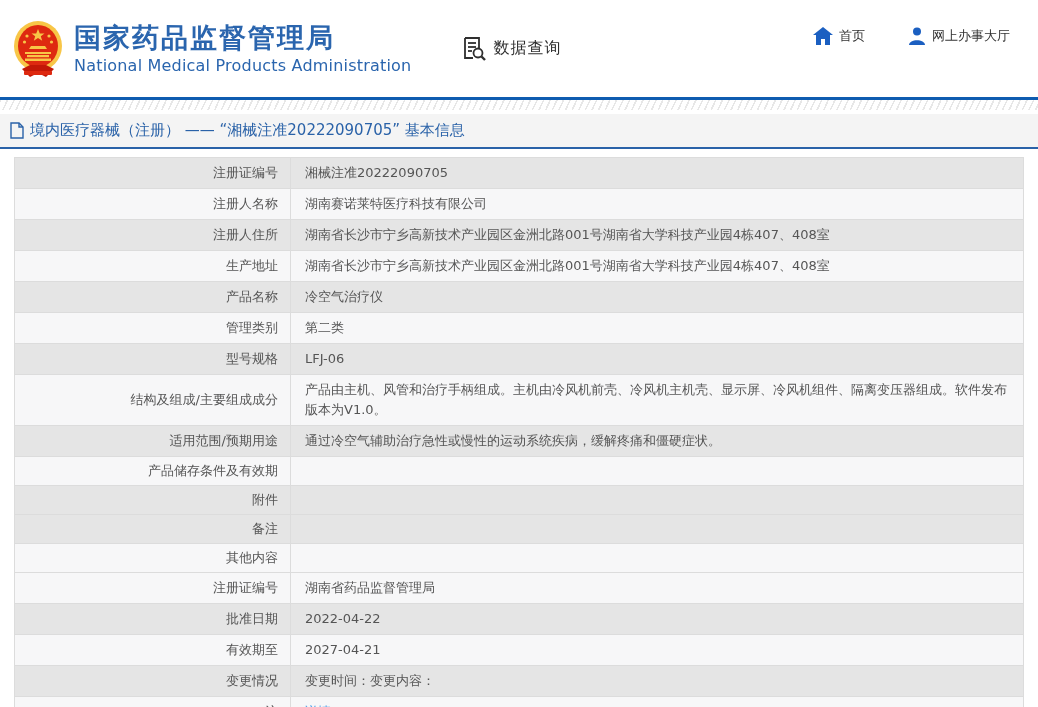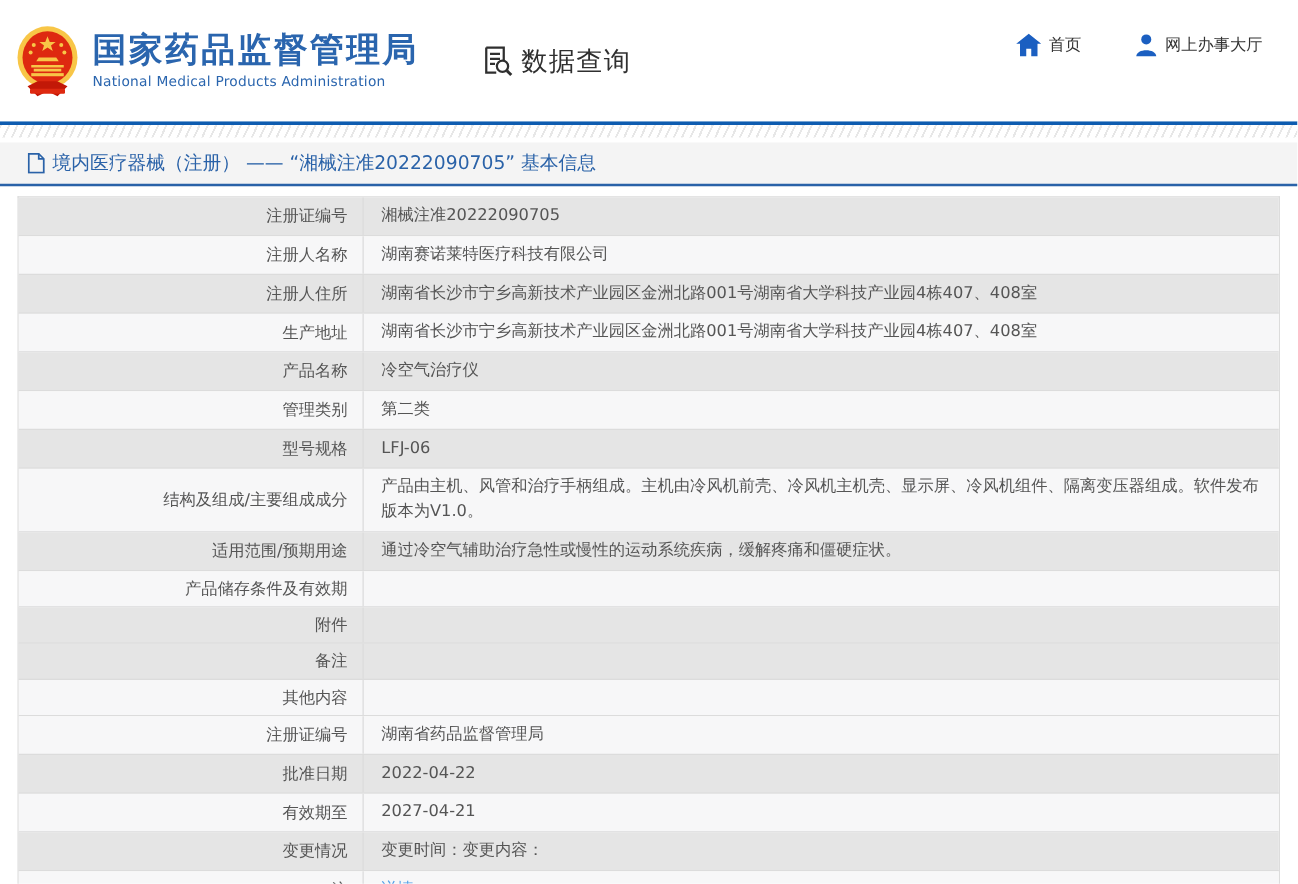--- a/index.html
+++ b/index.html
@@ -5,34 +5,34 @@
   * { margin:0; padding:0; box-sizing:border-box; }
   html,body { width:1038px; height:707px; background:#fff; overflow:hidden;
     font-family:"DejaVu Sans","Liberation Sans",sans-serif; }
   .page { width:1038px; height:707px; position:relative; background:#fff; }
 
   
   .header { height:97px; display:flex; align-items:center; background:#fff; position:relative; }
   .logo-wrap { margin-left:12px; width:52px; height:60px; flex:0 0 auto; }
   .org-block { margin-left:10px; }
   .org-cn { font-size:27px; font-weight:bold; color:#2a65ae; letter-spacing:2px; line-height:1.15; }
-  .org-en { font-size:11px; color:#2a65ae; margin-top:2px; letter-spacing:0.2px; }
+  .org-en { font-size:16px; color:#2a65ae; margin-top:2px; letter-spacing:0.2px; }
   .section-entry { display:flex; align-items:center; margin-left:48px; gap:4px; }
-  .section-title { font-size:21px; color:#2f2f2f; letter-spacing:1px; }
+  .section-title { font-size:16px; color:#2f2f2f; letter-spacing:1px; }
   .quicklinks { position:absolute; right:28px; top:26px; display:flex; gap:42px; }
   .quicklink { display:flex; flex-direction:row; align-items:center; gap:5px; cursor:pointer; }
   .quicklink .ql-label { font-size:13px; color:#333; white-space:nowrap; }
 
   .blue-line { height:3px; background:#0e5cb0; }
   .hatch-band { height:10px;
     background:repeating-linear-gradient(115deg,#e7e7e7 0 1.5px,#ffffff 1.5px 6px); }
 
   
   .titlebar { margin-top:4px; height:35px; background:#f4f4f4; border-bottom:2px solid #2a62a8;
-    display:flex; align-items:center; padding-left:22px; gap:6px; }
+    display:flex; align-items:center; padding-left:10px; gap:6px; }
   .titlebar-text { font-size:15px; color:#2a62a8; }
 
   
   .info-table { margin:8px 14px 0 14px; width:1010px; border:1px solid #dcdcdc; border-bottom:none; }
   .row { display:flex; border-bottom:1px solid #dcdcdc; min-height:29px; background:#e5e5e5; }
   .row.alt { background:#f7f7f8; }
   .cell-label { width:276px; flex:0 0 auto; border-right:1px solid #dcdcdc;
     display:flex; align-items:center; justify-content:flex-end; gap:4px;
     padding:5px 12px 5px 6px; font-size:13px; color:#555; text-align:right; }
   .cell-value { flex:1 1 auto; display:flex; align-items:center;

